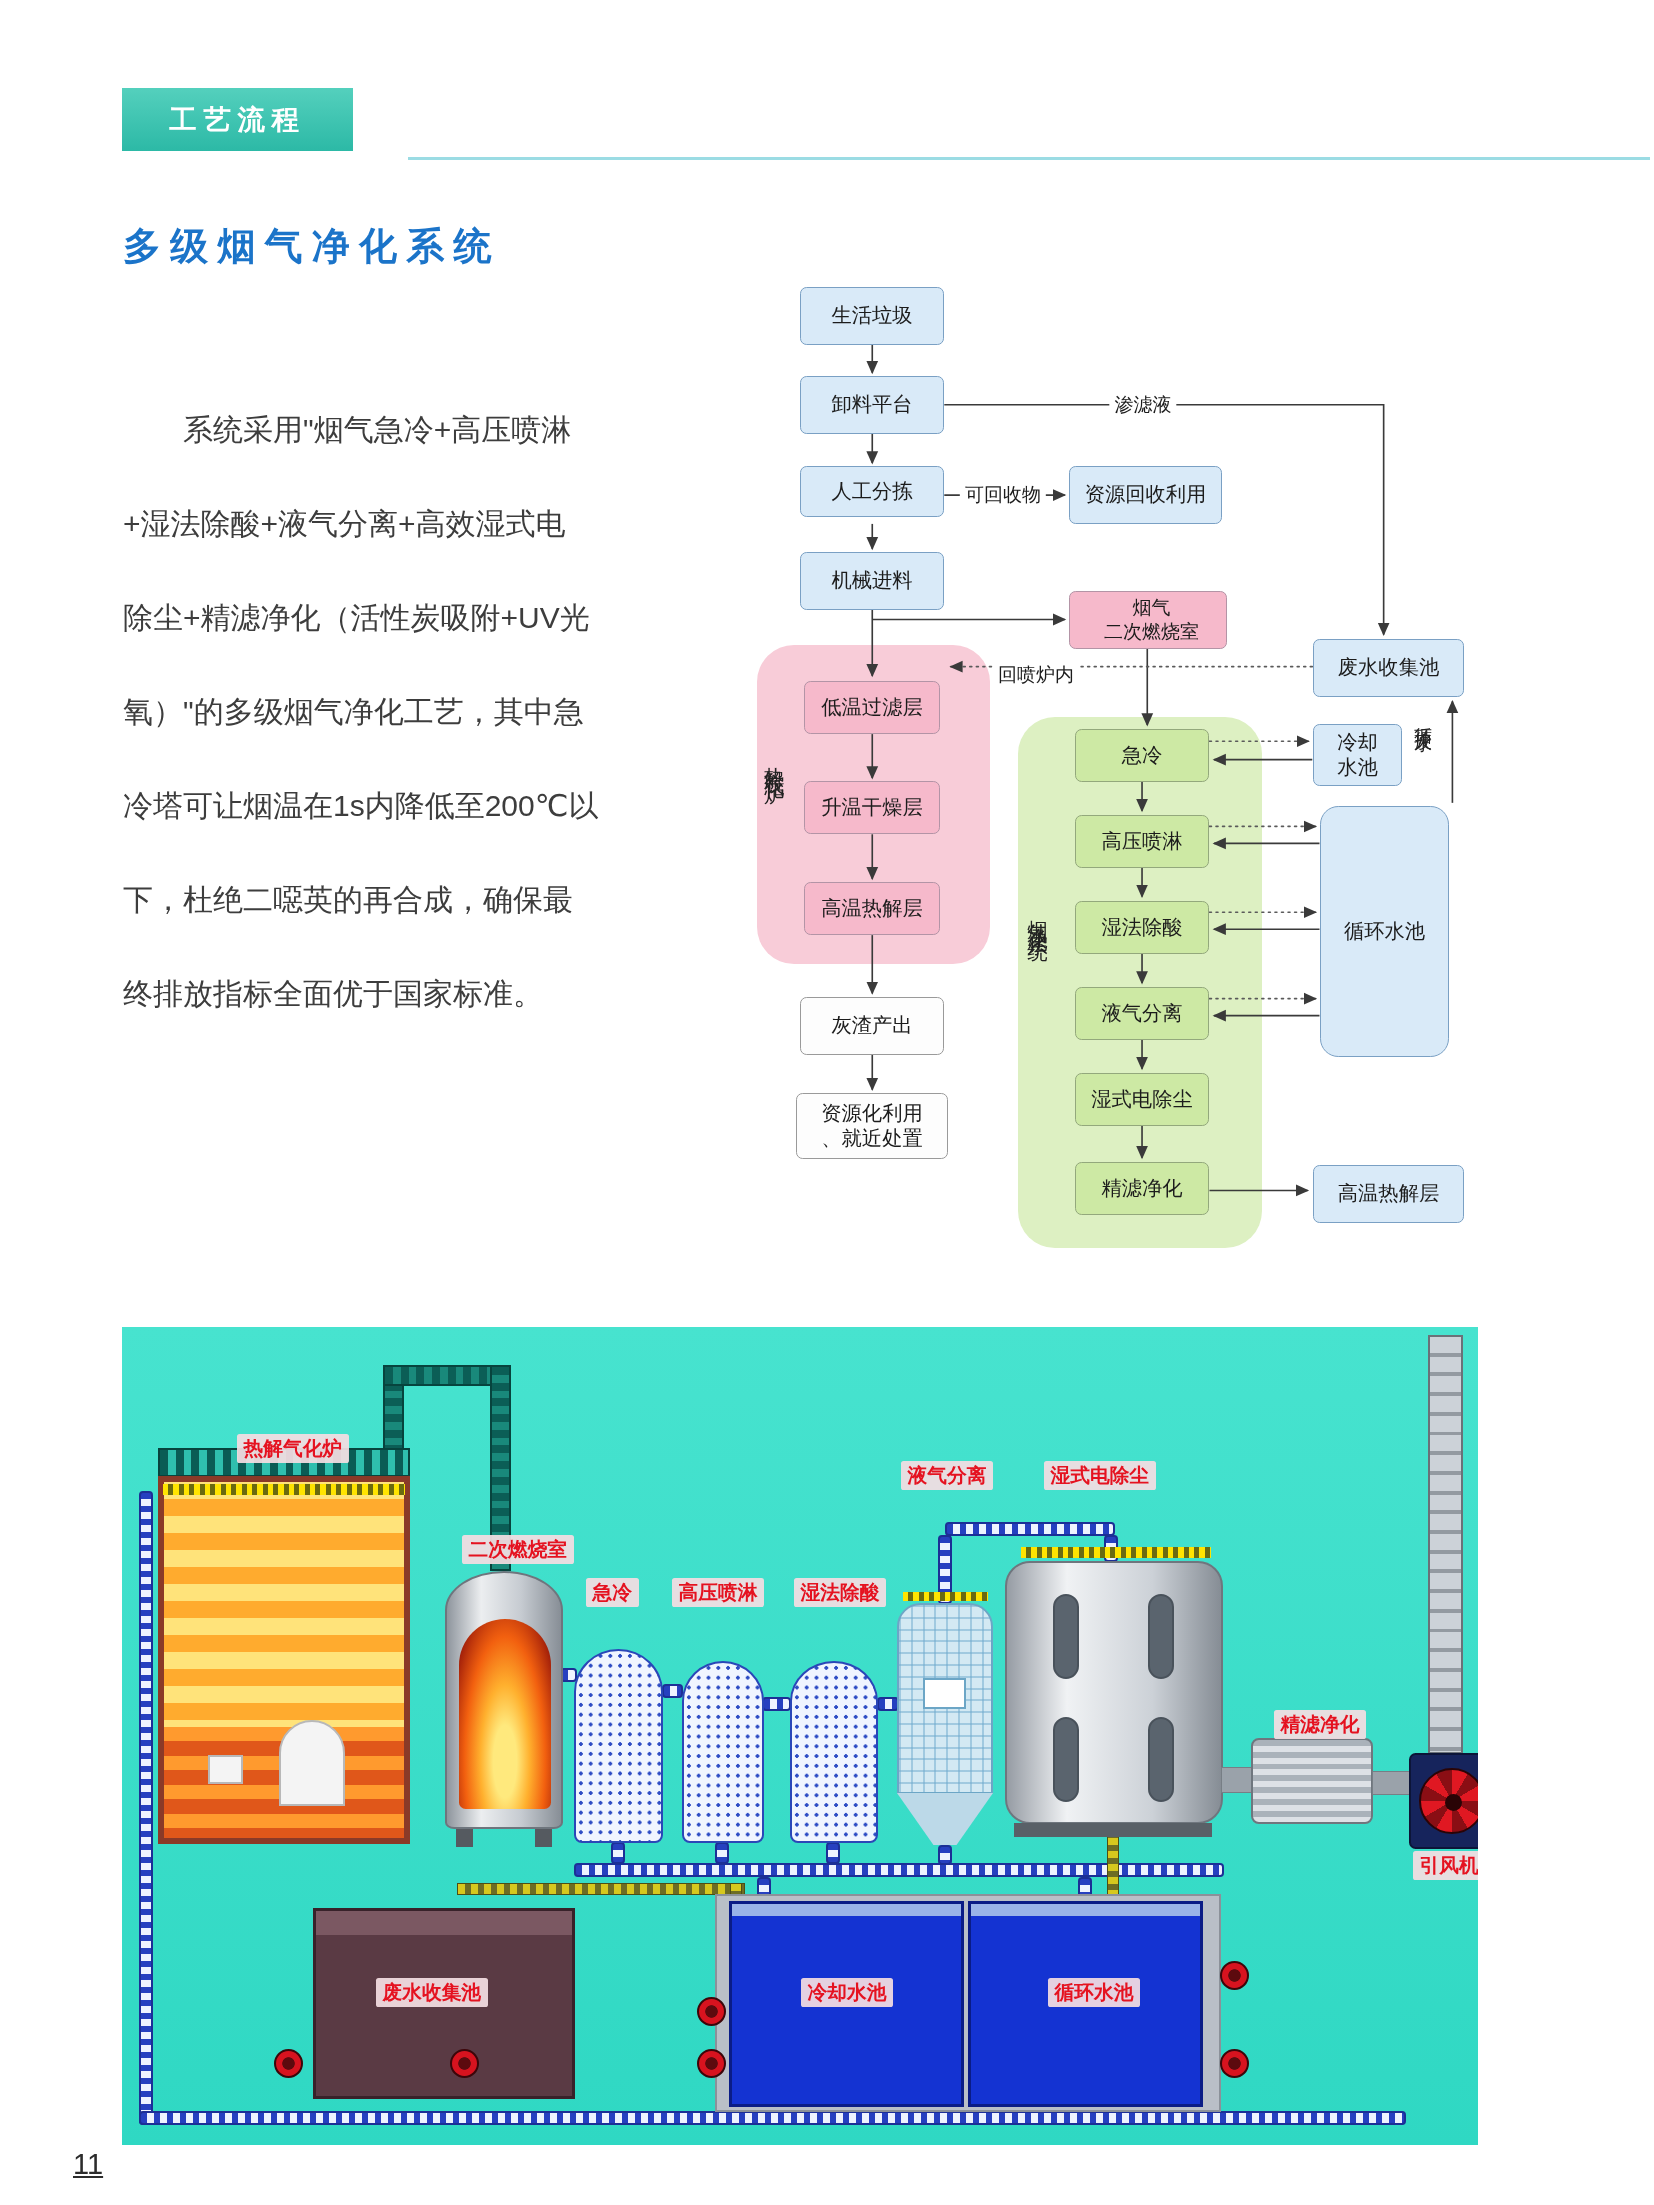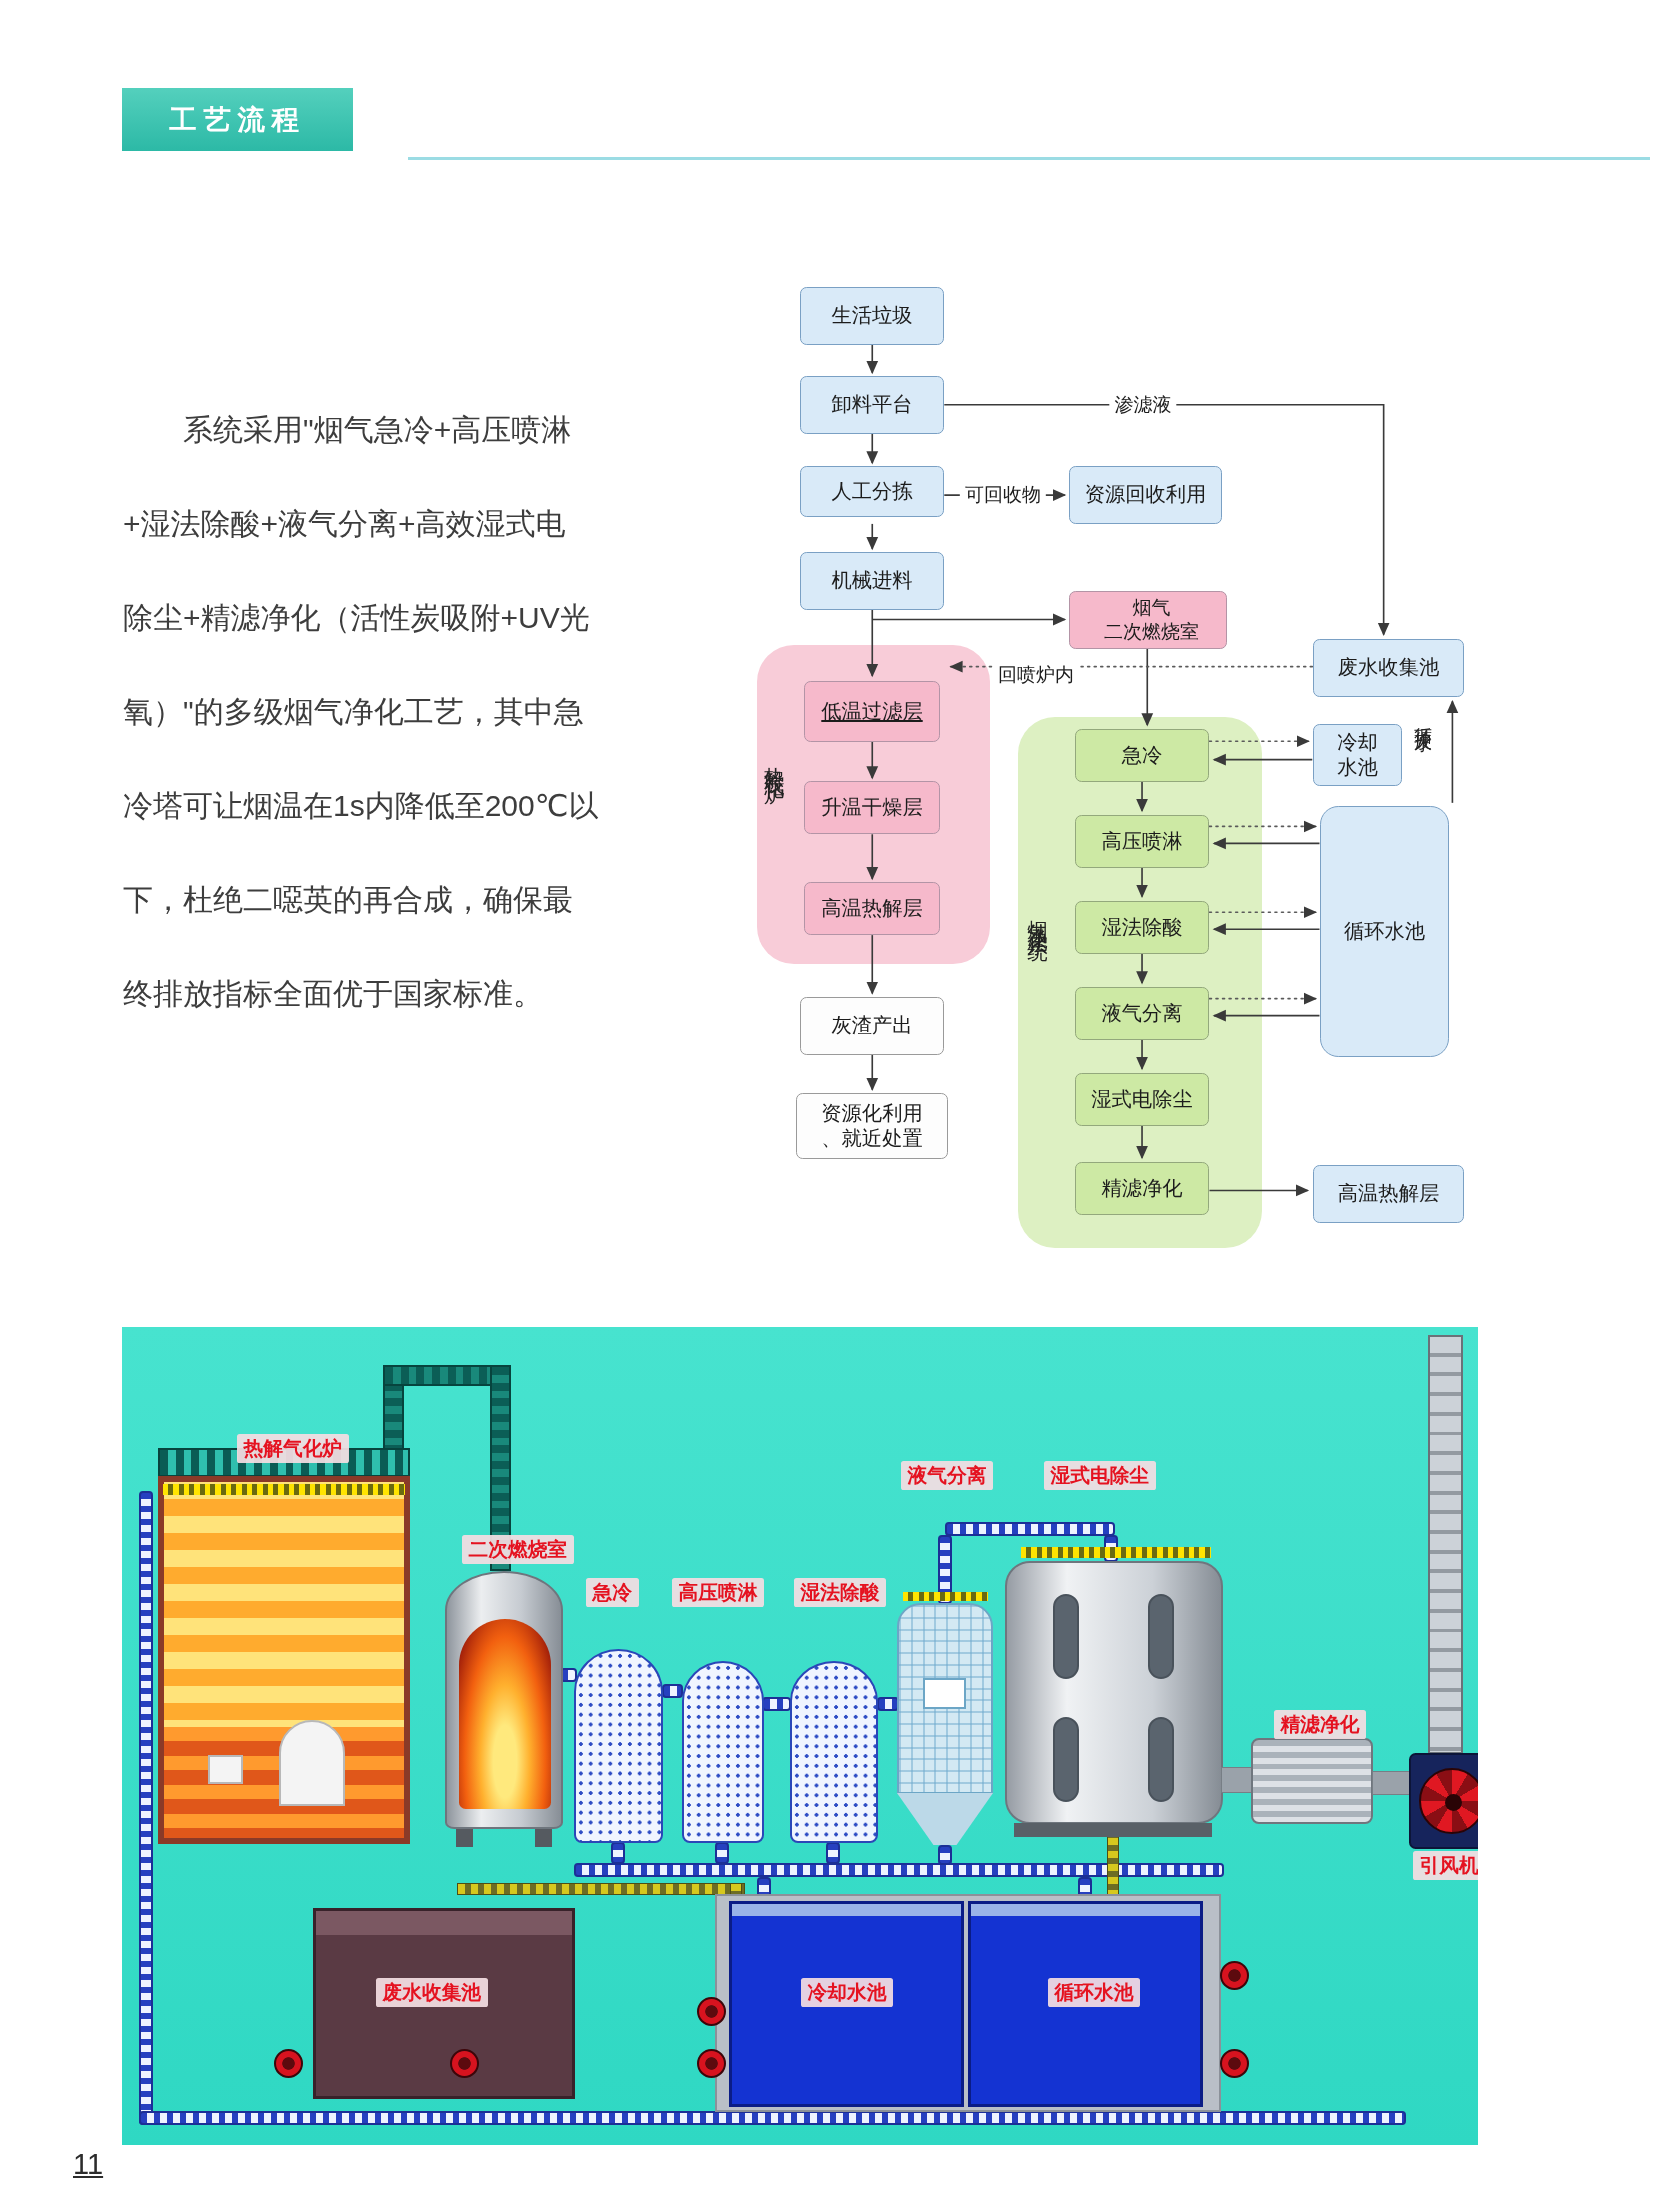--- a/index.html
+++ b/index.html
@@ -102,20 +102,21 @@
   .pool-blue { position:absolute; top:574px; width:235px; height:206px; background:#1433d2; border:3.3px solid #0a1c86; }
   .pool-top { position:absolute; left:0; top:0; width:100%; height:11.8px; background:#9ab4e8; }
 </style>
 </head>
 <body>
 
 <div class="page">
 
   <div class="badge">工艺流程</div>
   <div class="badge-line"></div>
+  <div class="title">多级烟气净化系统</div>
 
   <div class="para">
     <div>　　系统采用"烟气急冷+高压喷淋</div>
     <div>+湿法除酸+液气分离+高效湿式电</div>
     <div>除尘+精滤净化（活性炭吸附+UV光</div>
     <div>氧）"的多级烟气净化工艺，其中急</div>
     <div>冷塔可让烟温在1s内降低至200℃以</div>
     <div>下，杜绝二噁英的再合成，确保最</div>
     <div>终排放指标全面优于国家标准。</div>
   </div>
@@ -167,21 +168,21 @@
 
     <div class="fb" style="left:60px;top:11.8px;width:144px;height:58px;">生活垃圾</div>
     <div class="fb" style="left:60px;top:101px;width:144px;height:58px;">卸料平台</div>
     <div class="fb" style="left:60px;top:191px;width:144px;height:51px;">人工分拣</div>
     <div class="fb" style="left:60px;top:277px;width:144px;height:58px;">机械进料</div>
     <div class="fb" style="left:329px;top:191px;width:153px;height:58px;">资源回收利用</div>
     <div class="fb pink" style="left:329px;top:316px;width:158px;height:58px;font-size:19px;padding-left:7px;">烟气
 二次燃烧室</div>
 
     <div class="vtext" style="left:19.7px;top:476px;height:157px;width:29px;">热解气化炉</div>
-    <div class="fb pink" style="left:64px;top:406px;width:136px;height:61px;text-decoration:underline;">低温过滤层</div>
+    <div class="fb pink" style="left:64px;top:406px;width:136px;height:53px;">低温过滤层</div>
     <div class="fb pink" style="left:64px;top:506px;width:136px;height:53px;">升温干燥层</div>
     <div class="fb pink" style="left:64px;top:607px;width:136px;height:53px;">高温热解层</div>
 
     <div class="fb plain" style="left:60px;top:722px;width:144px;height:58px;">灰渣产出</div>
     <div class="fb plain" style="left:56px;top:818px;width:152px;height:66px;">资源化利用
 、就近处置</div>
 
     <div class="vtext" style="left:283px;top:629px;height:190px;width:29px;">烟气净化系统</div>
     <div class="fb green" style="left:335px;top:454px;width:134px;height:53px;">急冷</div>
     <div class="fb green" style="left:335px;top:540px;width:134px;height:53px;">高压喷淋</div>

